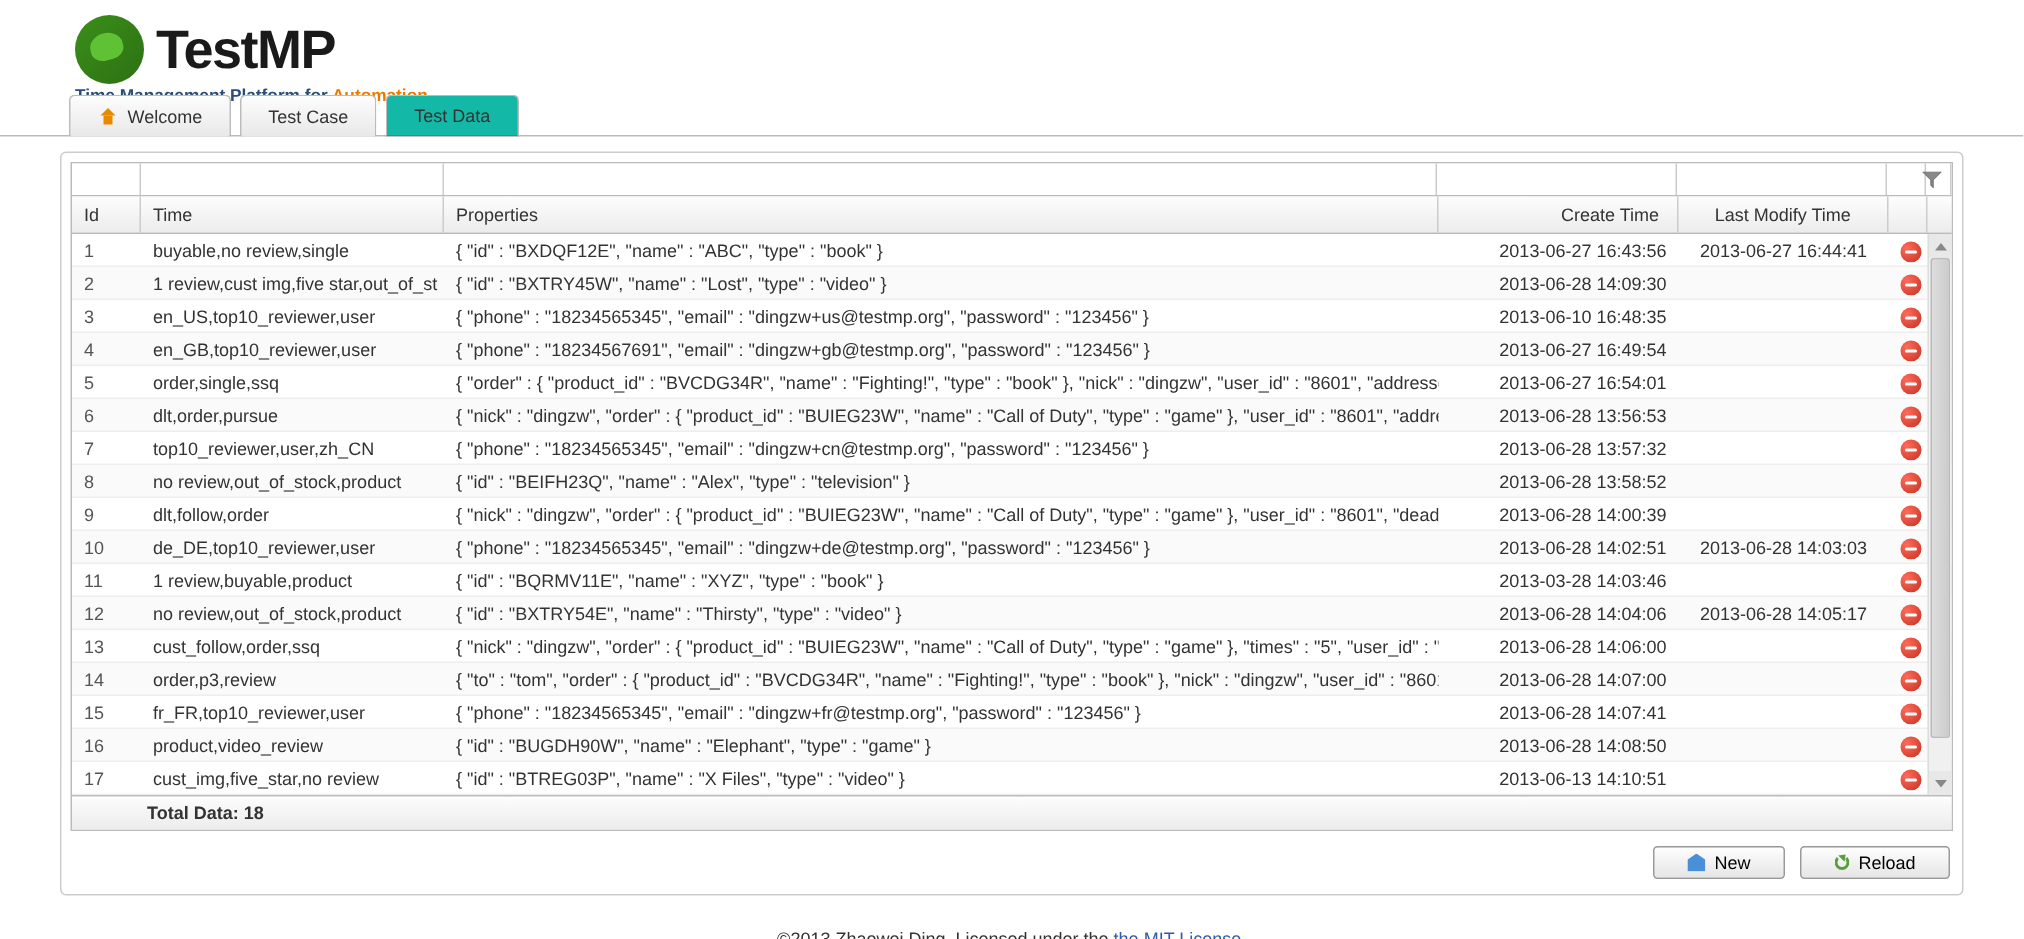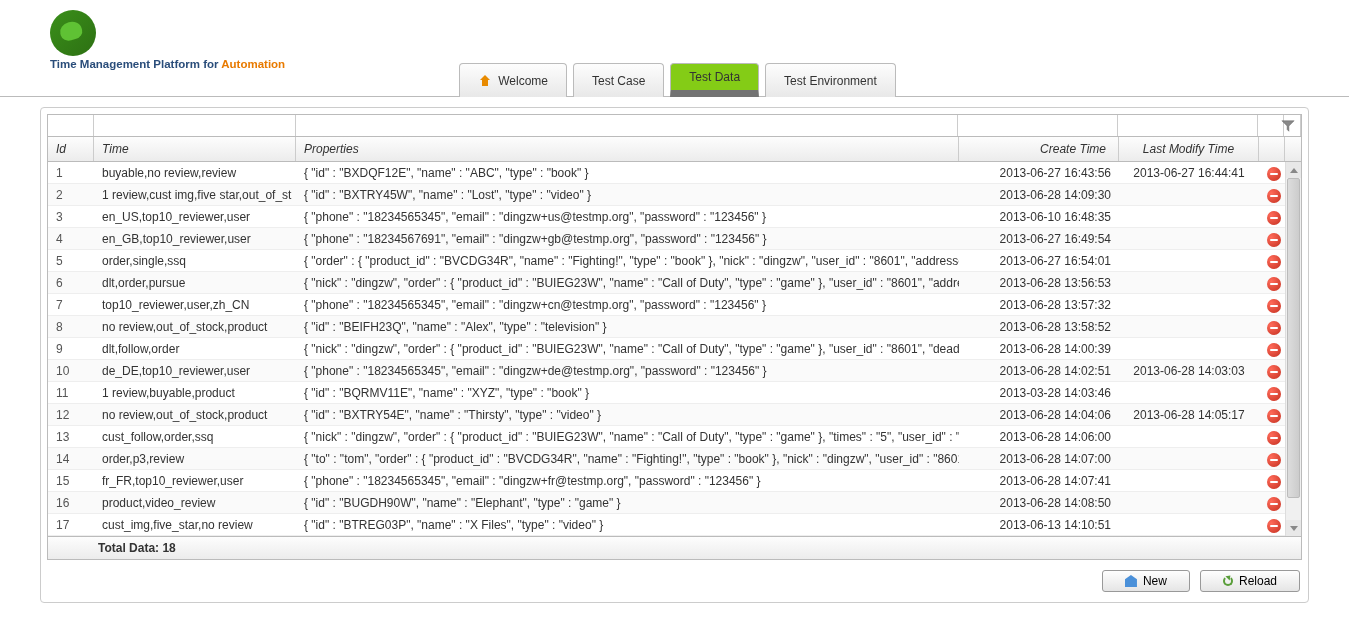--- a/index.html
+++ b/index.html
@@ -7,38 +7,38 @@
     
     .header-area { padding: 10px 50px 0; }
     .logo-area { display: flex; align-items: center; gap: 8px; }
     .logo-circle { width: 46px; height: 46px; background: linear-gradient(135deg, #3a8f1a 0%, #2d7013 100%); border-radius: 50%; position: relative; }
     .logo-circle::after { content: ''; position: absolute; top: 12px; left: 10px; width: 22px; height: 18px; background: #5fc234; border-radius: 50% 50% 40% 40%; transform: rotate(-15deg); }
     .logo-text { font-size: 36px; font-weight: bold; color: #1a1a1a; letter-spacing: -1px; }
     .tagline { margin-top: 2px; font-size: 11.5px; font-weight: bold; }
     .tagline .blue { color: #2a4d7a; }
     .tagline .orange { color: #e87a00; }
     
-    .tabs-bar { display: flex; justify-content: center; padding: 0 40px; border-bottom: 1px solid #bbb; margin-top: -8px; }
+    .tabs-bar { display: flex; justify-content: flex-start; padding: 0 40px; border-bottom: 1px solid #bbb; margin-top: -8px; }
     .tab { padding: 6px 18px; border: 1px solid #bbb; border-bottom: none; border-radius: 4px 4px 0 0; background: linear-gradient(#fdfdfd, #e8e8e8); margin-left: 6px; font-size: 12px; cursor: pointer; position: relative; top: 1px; display: flex; align-items: center; gap: 6px; }
-    .tab.active { background: #84cc16; border-bottom: 7px solid #737373; }
+    .tab.active { background: #14b8a6; border-bottom: 1px solid #737373; }
     .home-icon { width: 14px; height: 12px; display: inline-block; position: relative; }
     .home-icon::before { content: ''; position: absolute; top: 0; left: 2px; width: 0; height: 0; border-left: 5px solid transparent; border-right: 5px solid transparent; border-bottom: 5px solid #e88a00; }
     .home-icon::after { content: ''; position: absolute; top: 5px; left: 4px; width: 6px; height: 6px; background: #e88a00; }
     
     .main-panel { margin: 10px 40px; border: 1px solid #ccc; border-radius: 4px; padding: 6px; }
     
     .grid-wrapper { border: 1px solid #bbb; position: relative; }
     .filter-icon { position: absolute; top: 4px; right: 6px; width: 14px; height: 14px; cursor: pointer; z-index: 5; }
     .filter-icon svg { width: 100%; height: 100%; }
     
     .grid-header-spacer { height: 22px; border-bottom: 1px solid #bbb; background: #fff; display: flex; }
     .grid-header-spacer .hcell { border-right: 1px solid #ccc; }
     
     .grid-header { display: flex; background: linear-gradient(#fdfdfd, #ececec); border-bottom: 1px solid #bbb; }
-    .hcell { padding: 5px 8px; border-right: 1px solid #ccc; font-size: 12px; color: #333; overflow: hidden; white-space: nowrap; font-style: italic; }
+    .hcell { padding: 5px 8px; border-right: 1px solid #ccc; font-size: 12px; color: #333; overflow: hidden; white-space: nowrap; }
     
     .col-id { width: 46px; }
     .col-tags { width: 202px; }
     .col-props { flex: 1; min-width: 0; }
     .col-create { width: 160px; text-align: right; padding-right: 12px; }
     .col-modify { width: 140px; text-align: center; padding-right: 8px; }
     .col-del { width: 26px; text-align: center; }
     .col-scroll { width: 16px; border-right: none; }
     
     .grid-body { position: relative; }
@@ -68,39 +68,37 @@
     
     .page-footer { text-align: center; padding: 12px; font-size: 12px; color: #333; }
     .page-footer a { color: #2a5db0; text-decoration: none; }
   </style>
 </head>
 <body>
 
 <div class="header-area">
   <div class="logo-area">
     <div class="logo-circle"></div>
+    <div class="logo-text">TestMP</div>
   </div>
   <div class="tagline">
     <span class="blue">Time Management Platform </span><span class="blue">for </span><span class="orange">Automation</span>
   </div>
 </div>
 
 <div class="tabs-bar">
   <div class="tab">
     <span class="home-icon"></span>
     <span>Welcome</span>
   </div>
   <div class="tab">
     <span>Test Case</span>
   </div>
   <div class="tab active">
     <span>Test Data</span>
-  </div>
-  <div class="tab">
-    <span>Test Environment</span>
   </div>
 </div>
 
 <div class="main-panel">
   <div class="grid-wrapper">
     <div class="filter-icon">
       <svg viewBox="0 0 16 16">
           <path d="M1 2 L15 2 L9 8 L9 14 L7 12 L7 8 Z" fill="#888" stroke="#555" stroke-width="0.5"></path>
         </svg>
     </div>
@@ -122,21 +120,21 @@
       <div class="hcell col-create">Create Time</div>
       <div class="hcell col-modify">Last Modify Time</div>
       <div class="hcell col-del"></div>
       <div class="hcell col-scroll"></div>
     </div>
 
     <div class="grid-body">
       <div class="grid-rows" id="grid-rows">
           <div class="row">
             <div class="cell col-id">1</div>
-            <div class="cell col-tags">buyable,no review,review</div>
+            <div class="cell col-tags">buyable,no review,single</div>
             <div class="cell col-props">{ "id" : "BXDQF12E", "name" : "ABC", "type" : "book" }</div>
             <div class="cell col-create">2013-06-27 16:43:56</div>
             <div class="cell col-modify">2013-06-27 16:44:41</div>
             <div class="cell col-del"><span class="delete-btn"></span></div>
             <div class="cell col-scroll"></div>
           </div>
           <div class="row">
             <div class="cell col-id">2</div>
             <div class="cell col-tags">1 review,cust img,five star,out_of_st</div>
             <div class="cell col-props">{ "id" : "BXTRY45W", "name" : "Lost", "type" : "video" }</div>

